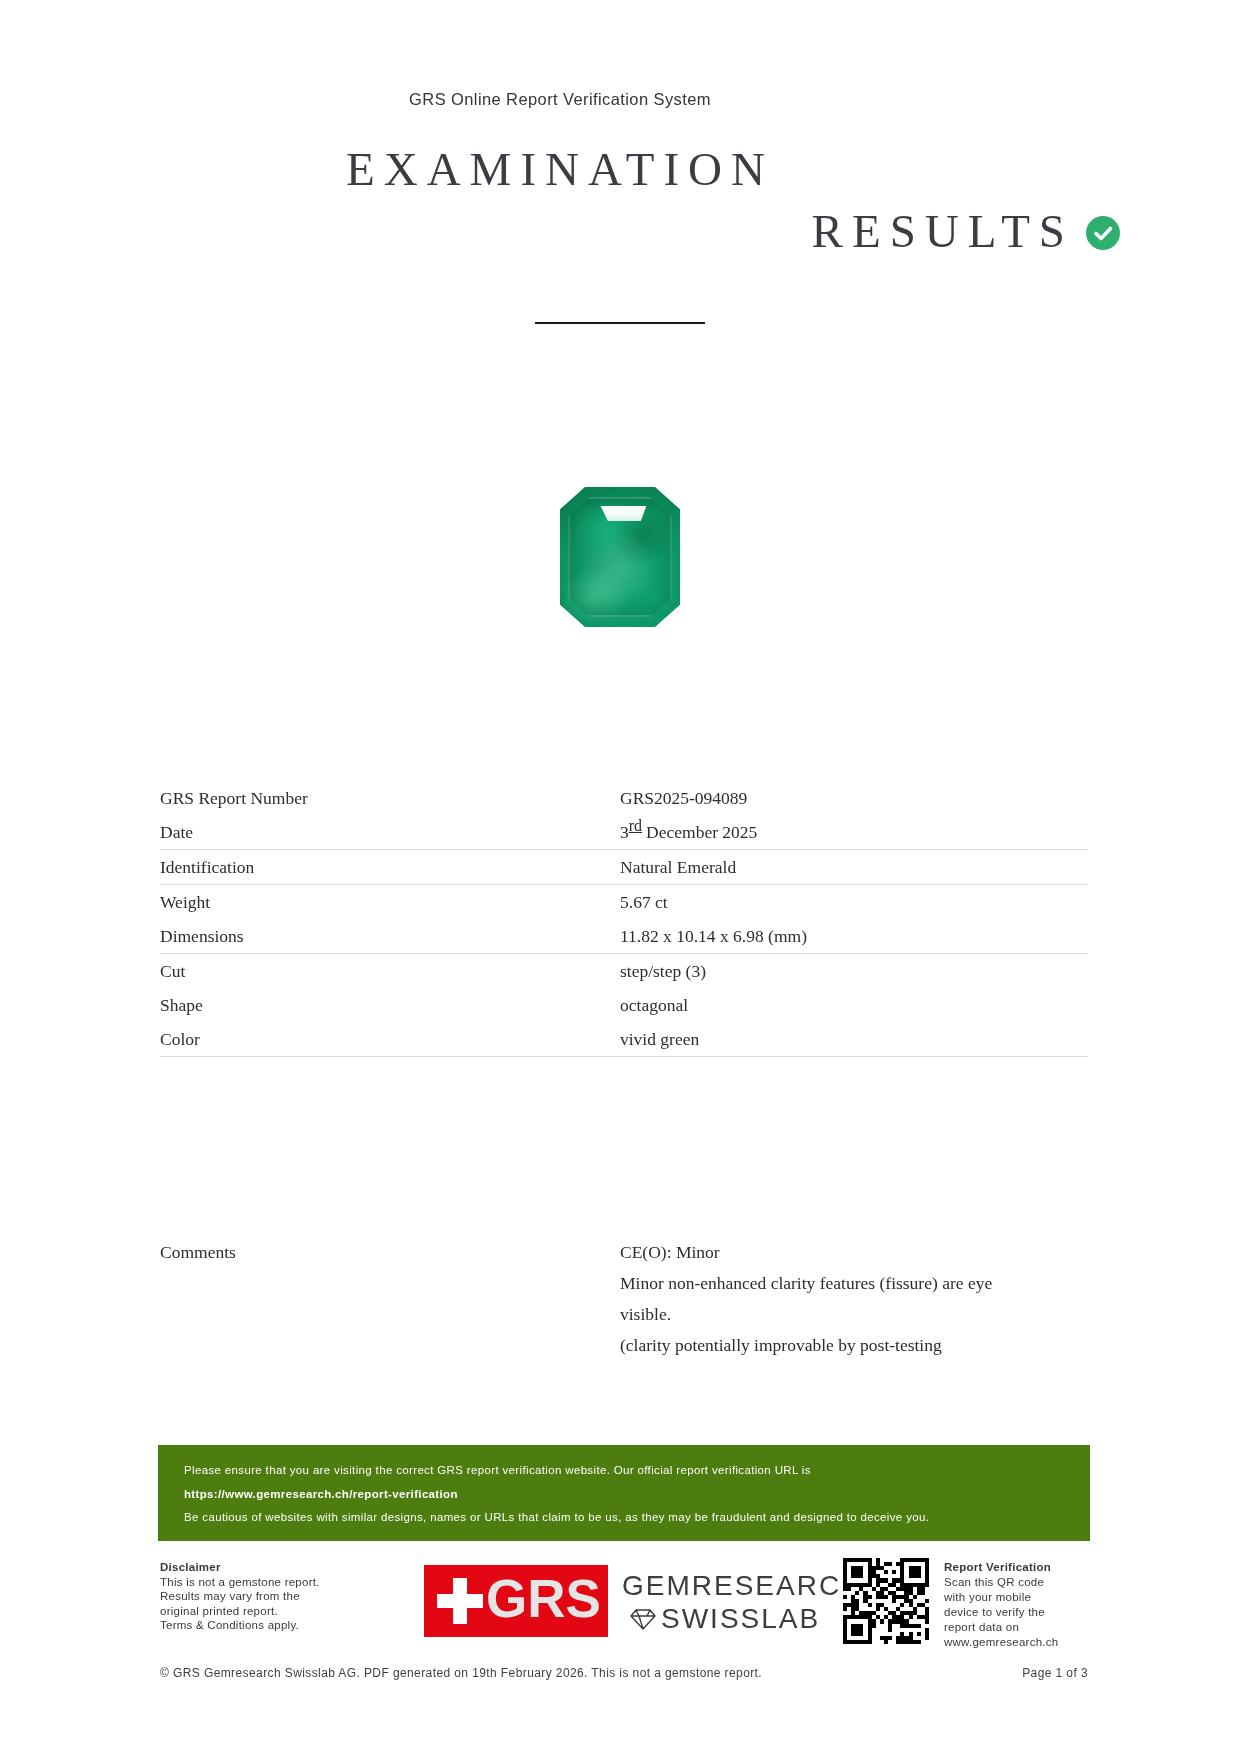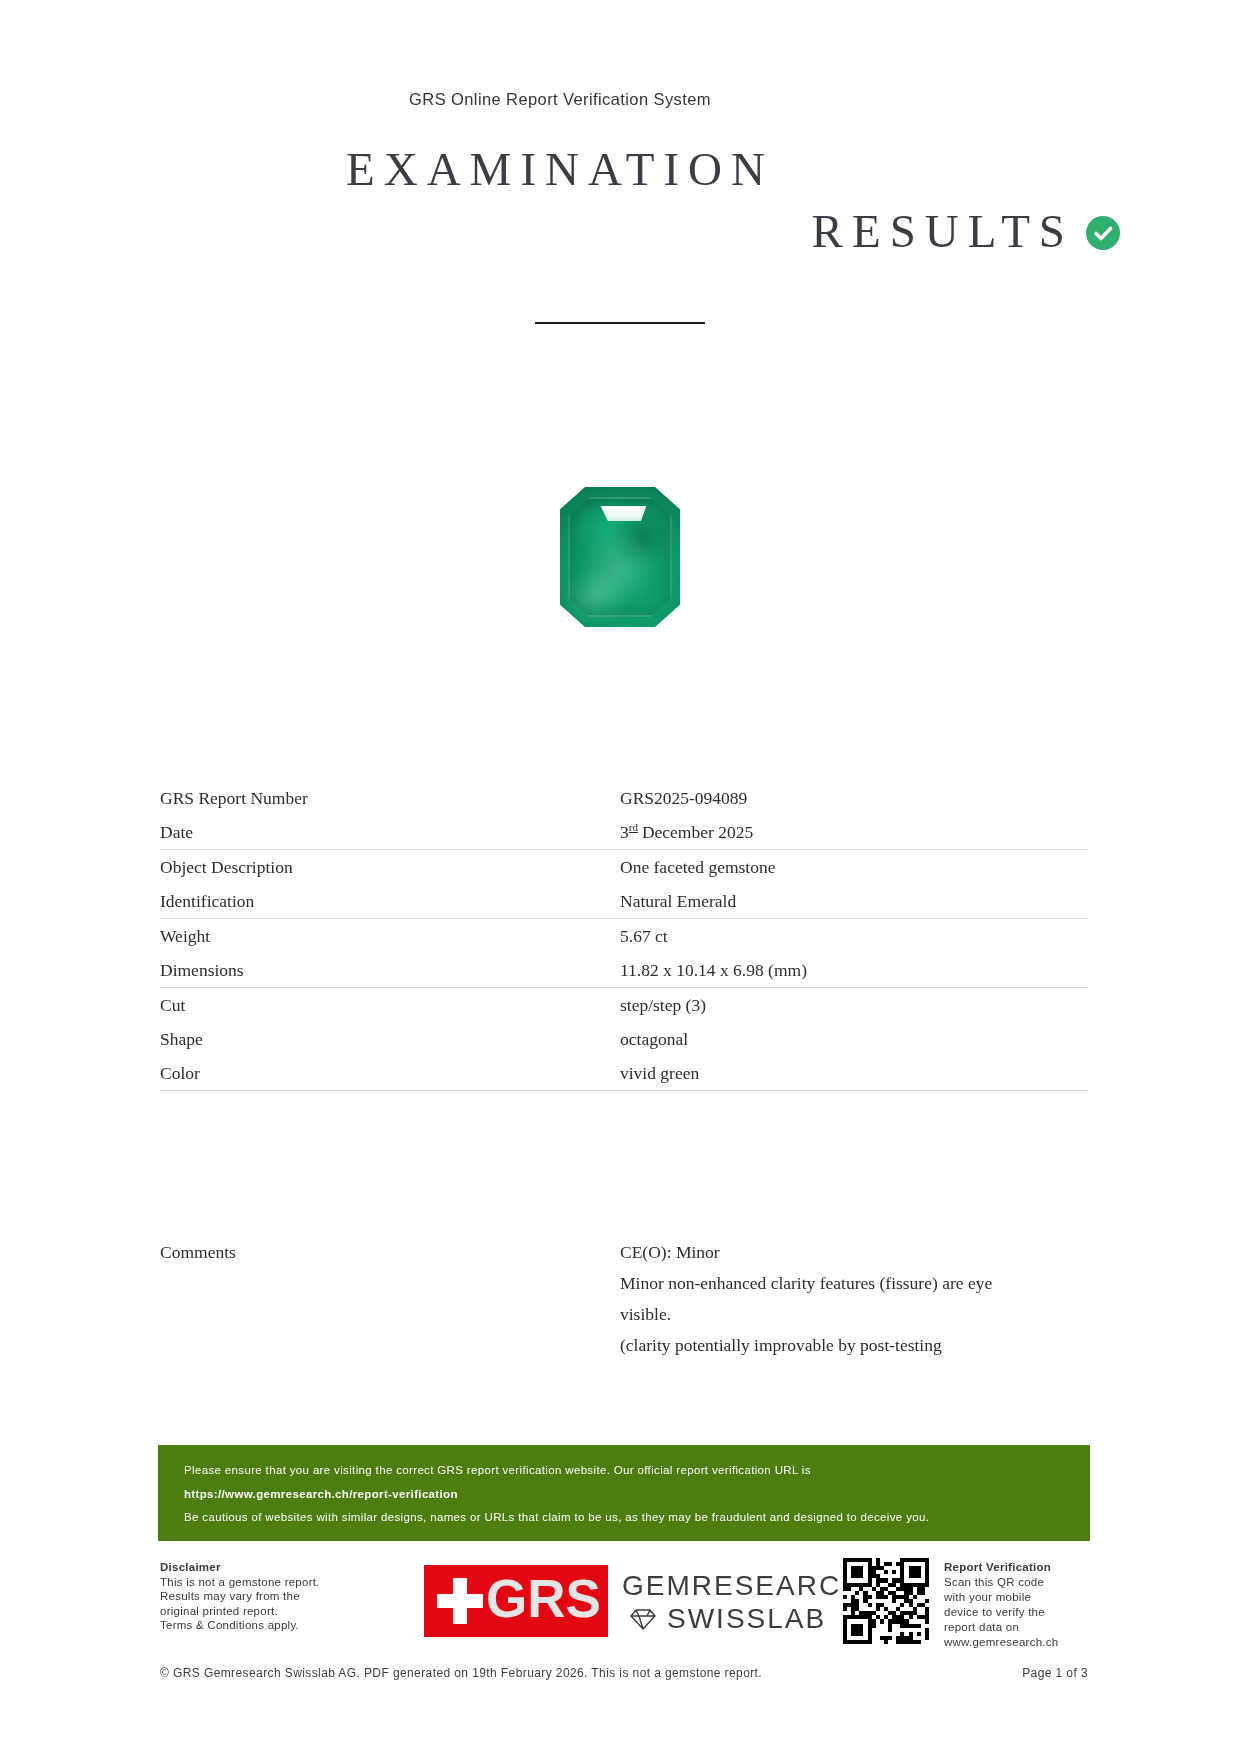--- a/index.html
+++ b/index.html
@@ -53,21 +53,21 @@
 
   
   .report-table {
     position:absolute; left:160px; top:781px; width:928px;
     font-family:"Liberation Serif", serif; font-size:17.5px; color:#2d2d2d;
   }
   .report-row { display:flex; align-items:center; height:34px; }
   .report-row.group-end { border-bottom:1px solid #dcdcdc; }
   .cell-label { width:460px; flex:none; }
   .cell-value { flex:1; white-space:nowrap; }
-  .sup { vertical-align:super; font-size:11px; line-height:0;text-decoration:underline; }
+  .sup { vertical-align:super; font-size:16px; line-height:0;text-decoration:underline; }
   .post-sup { margin-left:4px; }
 
   
   .comments {
     position:absolute; left:160px; top:1237px; width:928px;
     font-family:"Liberation Serif", serif; font-size:17.5px; color:#2d2d2d;
   }
   .comments-inner { display:flex; }
   .comments-label { width:460px; flex:none; line-height:31px; }
   .comments-lines { flex:1; line-height:31px; }
@@ -88,21 +88,21 @@
   .logo-box { position:absolute; left:424px; top:1565px; width:184px; height:72px; }
   .logo-cross { position:absolute; left:13px; top:13px; width:46px; height:46px; }
   .logo-cross .v { position:absolute; left:16px; top:0; width:14px; height:46px; background:#fff; }
   .logo-cross .h { position:absolute; left:0; top:16px; width:46px; height:14px; background:#fff; }
   .logo-grs {
     position:absolute; left:62px; top:50%; transform:translateY(-54%);
     font-size:53px; font-weight:bold; color:#e5e5e5; letter-spacing:0px;
   }
   .brand { position:absolute; left:622px; top:1570px; color:#3d3d3d; }
   .brand-l1 { font-size:28px; letter-spacing:2px; }
-  .brand-l2 { font-size:28px; letter-spacing:2px; margin-left:8px; margin-top:1px; display:flex; align-items:center; gap:11px; }
+  .brand-l2 { font-size:28px; letter-spacing:2px; margin-left:8px; margin-top:1px; display:flex; align-items:center; gap:5px; }
 
   .qr { position:absolute; left:843px; top:1558px; width:86px; height:86px; }
   .qr svg { display:block; width:86px; height:86px; shape-rendering:crispEdges; }
 
   .direct { position:absolute; left:944px; top:1560px; font-size:11.5px; line-height:15px; color:#3a3a3a; letter-spacing:0.25px; }
   .direct-title { font-weight:bold; }
 
   .copyright-row {
     position:absolute; left:160px; top:1666px; width:928px;
     display:flex; justify-content:space-between;
@@ -132,24 +132,20 @@
   </div>
 
   <div class="report-table">
     <div class="report-row">
       <div class="cell-label">GRS Report Number</div>
       <div class="cell-value">GRS2025-094089</div>
     </div>
     <div class="report-row group-end">
       <div class="cell-label">Date</div>
       <div class="cell-value"><span>3</span><span class="sup">rd</span><span class="post-sup">December 2025</span></div>
-    </div>
-    <div class="report-row">
-      <div class="cell-label">Object Description</div>
-      <div class="cell-value">One faceted gemstone</div>
     </div>
     <div class="report-row group-end">
       <div class="cell-label">Identification</div>
       <div class="cell-value">Natural Emerald</div>
     </div>
     <div class="report-row">
       <div class="cell-label">Weight</div>
       <div class="cell-value">5.67 ct</div>
     </div>
     <div class="report-row group-end">

